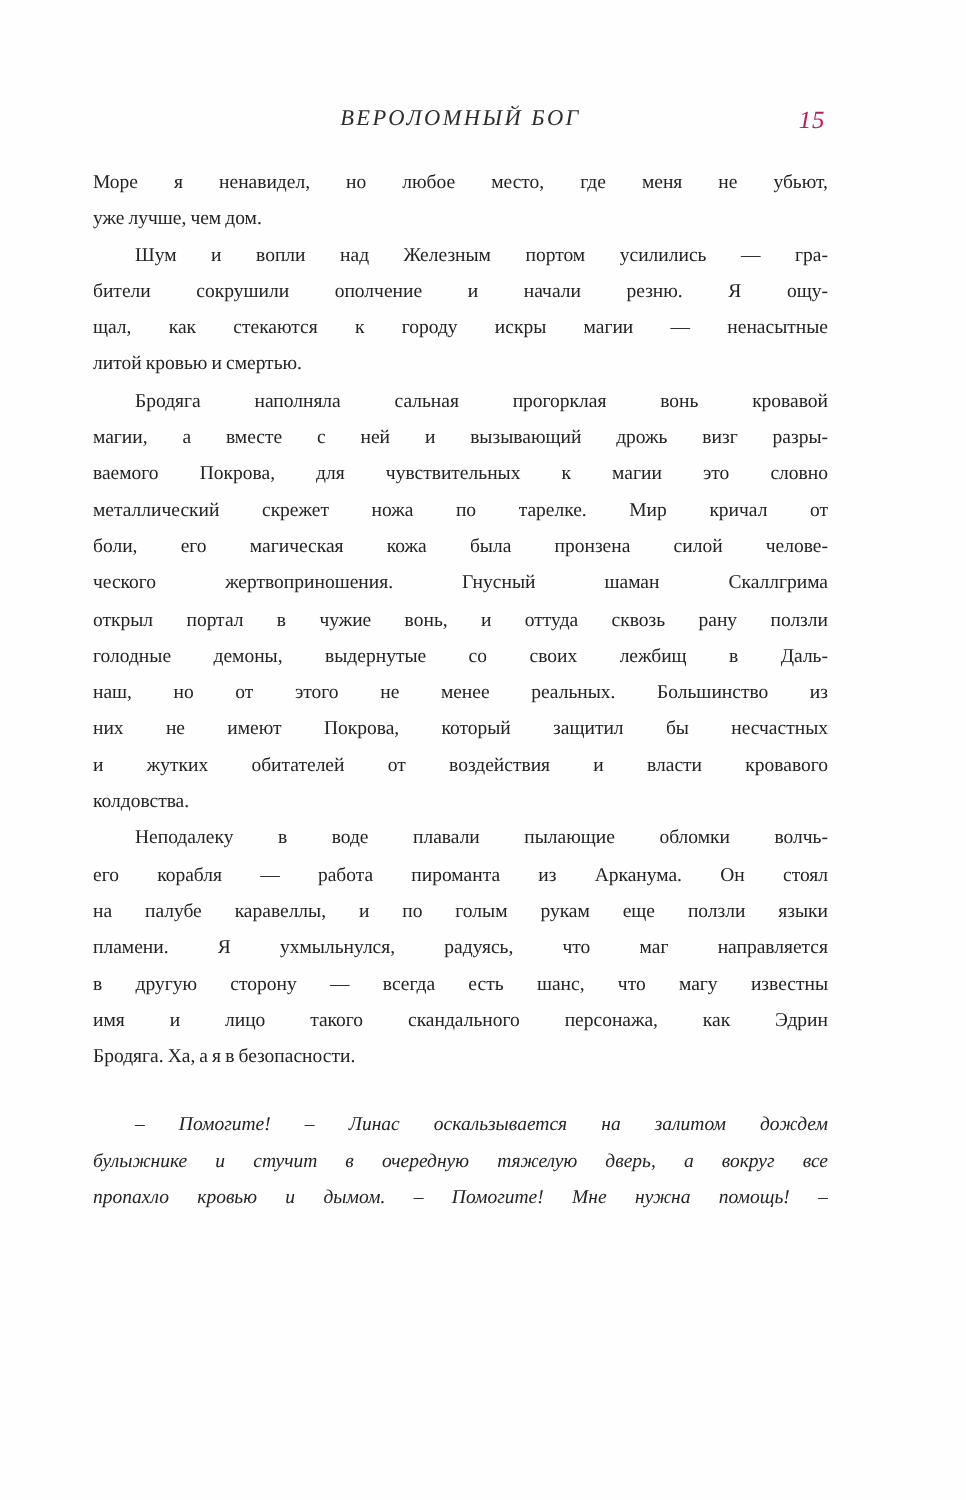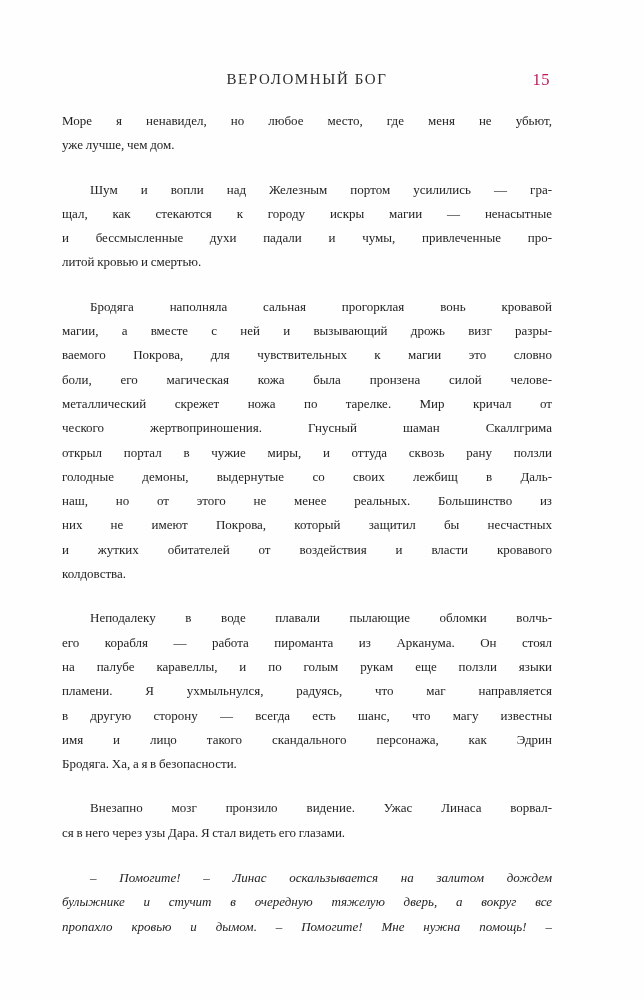--- a/index.html
+++ b/index.html
@@ -20,20 +20,21 @@
     position: absolute;
     left: 62px;
     top: 0;
     width: 490px;
   }
   .running-header {
     position: relative;
     margin-top: 70px;
     height: 20px;
     text-align: center;
+    font-style: italic;
   }
   .running-title {
     display: inline-block;
     font-size: 15px;
     letter-spacing: 1.6px;
     color: #2c2c2c;
     text-transform: uppercase;
   }
   .page-number {
     position: absolute;
@@ -64,70 +65,65 @@
     white-space: normal;
     overflow: hidden;
     height: 24.3px;
   }
   .line.last-left {
     text-align: left;
     text-align-last: left;
   }
   .line.indent {
     text-indent: 28px;
-    margin-top: 20px;
   }
 </style>
 </head>
 <body>
 
 <div class="page">
   <div class="content">
     <div class="running-header">
       <span class="running-title">ВЕРОЛОМНЫЙ БОГ</span>
       <span class="page-number">15</span>
     </div>
     <div class="page-body">
         <div class="para">
           <div class="line">Море я ненавидел, но любое место, где меня не убьют,</div>
           <div class="line last-left">уже лучше, чем дом.</div>
         </div>
         <div class="para">
           <div class="line indent">Шум и вопли над Железным портом усилились — гра-</div>
+          <div class="line">бители сокрушили ополчение и начали резню. Я ощу-</div>
           <div class="line">щал, как стекаются к городу искры магии — ненасытные</div>
-          <div class="line">и бессмысленные духи падали и чумы, привлеченные про-</div>
           <div class="line last-left">литой кровью и смертью.</div>
         </div>
         <div class="para">
           <div class="line indent">Бродяга наполняла сальная прогорклая вонь кровавой</div>
           <div class="line">магии, а вместе с ней и вызывающий дрожь визг разры-</div>
           <div class="line">ваемого Покрова, для чувствительных к магии это словно</div>
+          <div class="line">металлический скрежет ножа по тарелке. Мир кричал от</div>
           <div class="line">боли, его магическая кожа была пронзена силой челове-</div>
-          <div class="line">металлический скрежет ножа по тарелке. Мир кричал от</div>
           <div class="line">ческого жертвоприношения. Гнусный шаман Скаллгрима</div>
-          <div class="line">открыл портал в чужие миры, и оттуда сквозь рану ползли</div>
+          <div class="line">открыл портал в чужие вонь, и оттуда сквозь рану ползли</div>
           <div class="line">голодные демоны, выдернутые со своих лежбищ в Даль-</div>
           <div class="line">наш, но от этого не менее реальных. Большинство из</div>
           <div class="line">них не имеют Покрова, который защитил бы несчастных</div>
           <div class="line">и жутких обитателей от воздействия и власти кровавого</div>
           <div class="line last-left">колдовства.</div>
         </div>
         <div class="para">
           <div class="line indent">Неподалеку в воде плавали пылающие обломки волчь-</div>
           <div class="line">его корабля — работа пироманта из Арканума. Он стоял</div>
           <div class="line">на палубе каравеллы, и по голым рукам еще ползли языки</div>
           <div class="line">пламени. Я ухмыльнулся, радуясь, что маг направляется</div>
           <div class="line">в другую сторону — всегда есть шанс, что магу известны</div>
           <div class="line">имя и лицо такого скандального персонажа, как Эдрин</div>
           <div class="line last-left">Бродяга. Ха, а я в безопасности.</div>
         </div>
-        <div class="para">
-          <div class="line indent">Внезапно мозг пронзило видение. Ужас Линаса ворвал-</div>
-          <div class="line last-left">ся в него через узы Дара. Я стал видеть его глазами.</div>
-        </div>
         <div class="para italic gap-before">
           <div class="line indent">– Помогите! – Линас оскальзывается на залитом дождем</div>
           <div class="line">булыжнике и стучит в очередную тяжелую дверь, а вокруг все</div>
           <div class="line">пропахло кровью и дымом. – Помогите! Мне нужна помощь! –</div>
         </div>
       </div>
   </div>
 </div>
 
 </body></html>

